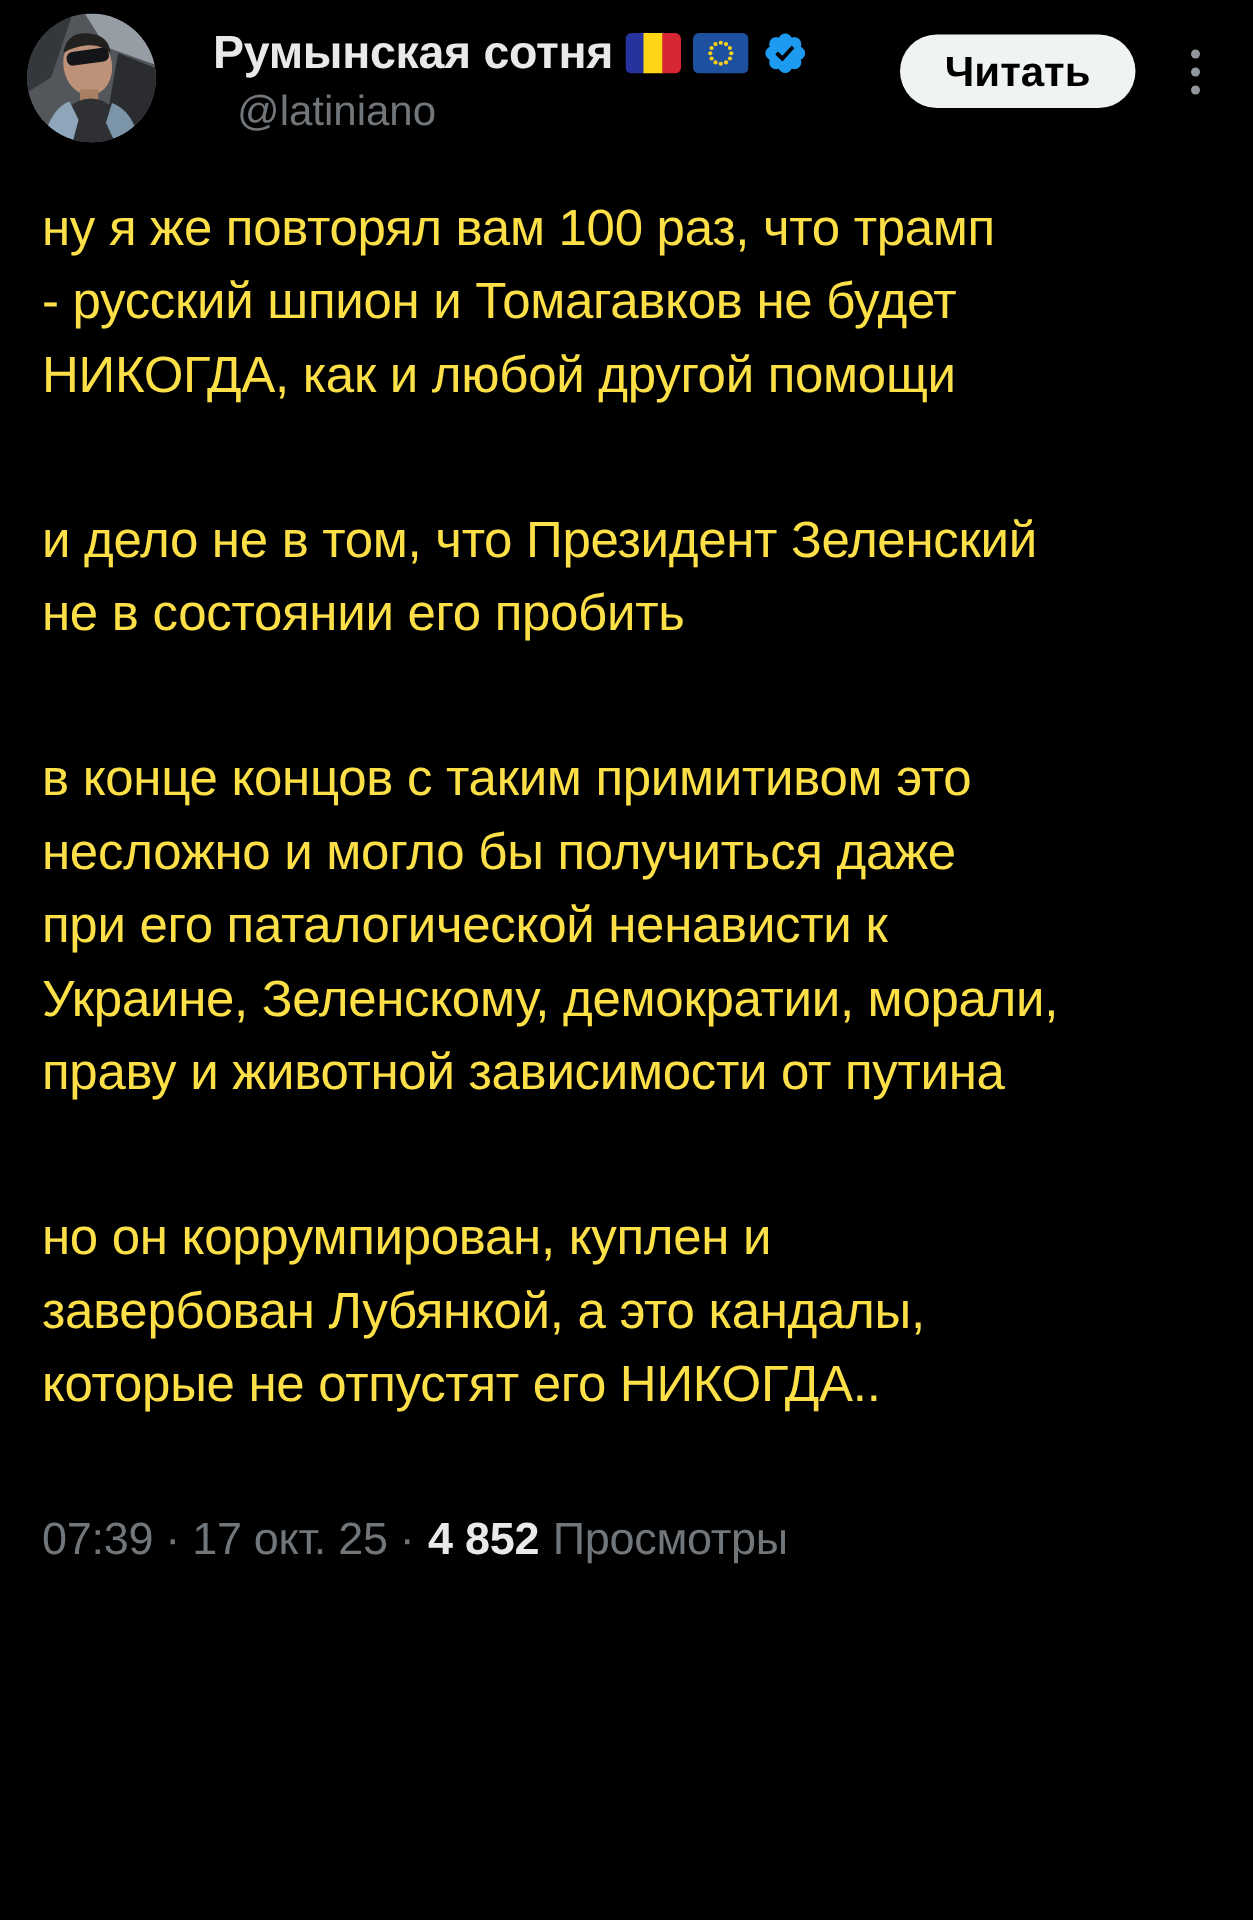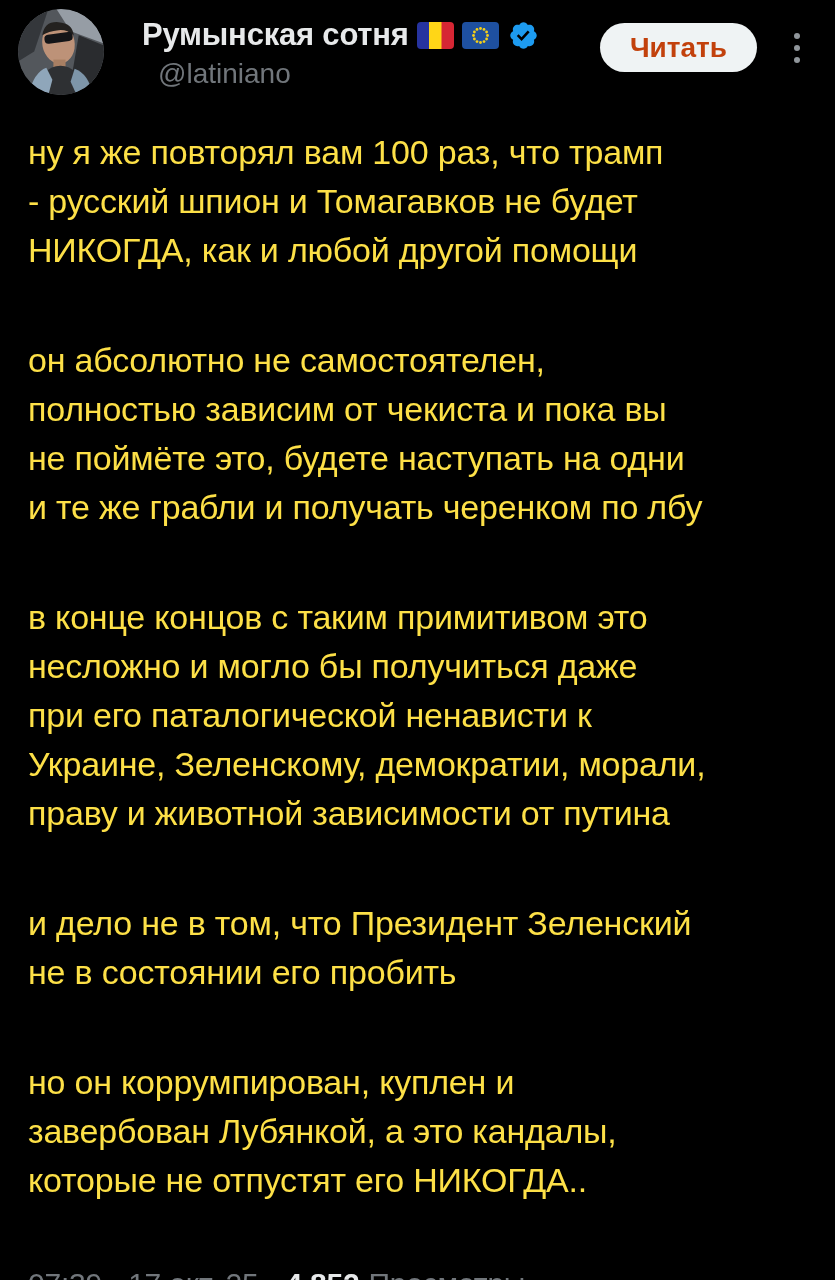--- a/index.html
+++ b/index.html
@@ -60,21 +60,21 @@
   }
   .follow-btn {
     position: absolute;
     right: 78px; top: 23px;
     height: 49px;
     min-width: 147px;
     padding: 0 30px;
     border: none;
     border-radius: 25px;
     background: #eff3f4;
-    color: #c2410c;
+    color: #000000;
     font-family: inherit;
     font-size: 28px;
     font-weight: bold;
     line-height: 49px;
     cursor: pointer;
   }
   .more-menu {
     position: absolute;
     right: 33px; top: 31px;
     display: flex;
@@ -199,31 +199,27 @@
       <span class="dot"></span>
       <span class="dot"></span>
       <span class="dot"></span>
     </div>
   </div>
 
   <div class="body">
     <p>ну я же повторял вам 100 раз, что трамп
 - русский шпион и Томагавков не будет
 НИКОГДА, как и любой другой помощи</p>
-    <p>он абсолютно не самостоятелен,
-полностью зависим от чекиста и пока вы
-не поймёте это, будете наступать на одни
-и те же грабли и получать черенком по лбу</p>
+    <p>и дело не в том, что Президент Зеленский
+не в состоянии его пробить</p>
     <p>в конце концов с таким примитивом это
 несложно и могло бы получиться даже
 при его паталогической ненависти к
 Украине, Зеленскому, демократии, морали,
 праву и животной зависимости от путина</p>
-    <p>и дело не в том, что Президент Зеленский
-не в состоянии его пробить</p>
     <p>но он коррумпирован, куплен и
 завербован Лубянкой, а это кандалы,
 которые не отпустят его НИКОГДА..</p>
 
     <div class="meta-line">
       <span>07:39 · 17 окт. 25 ·</span><span class="views-link"><span class="views-count">4 852</span><span>Просмотры</span></span>
     </div>
   </div>
 
 </div>

